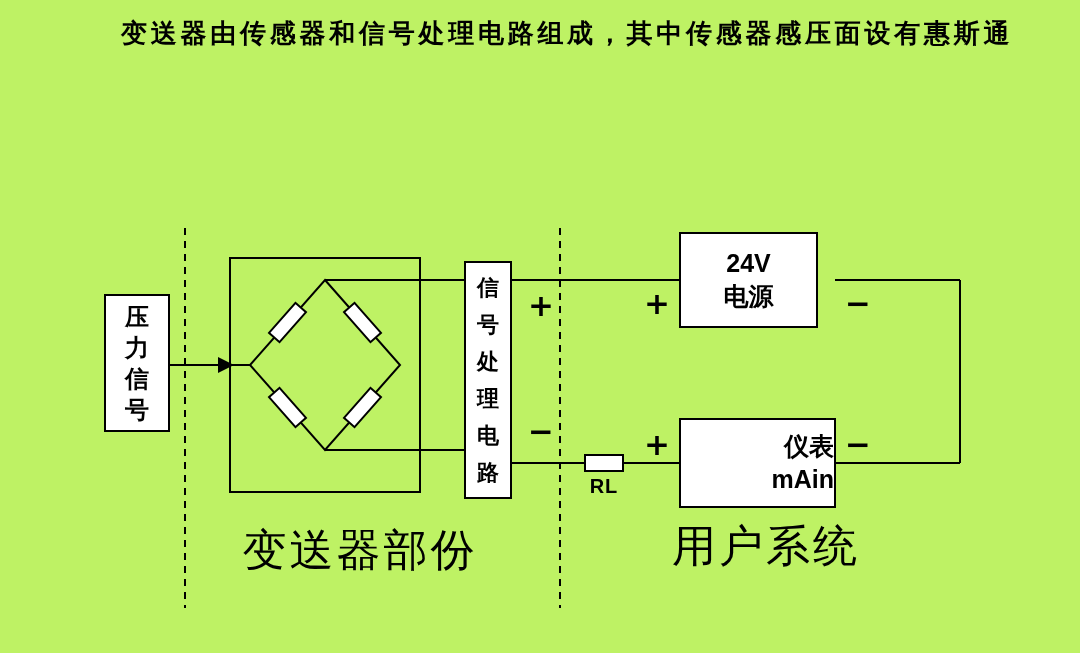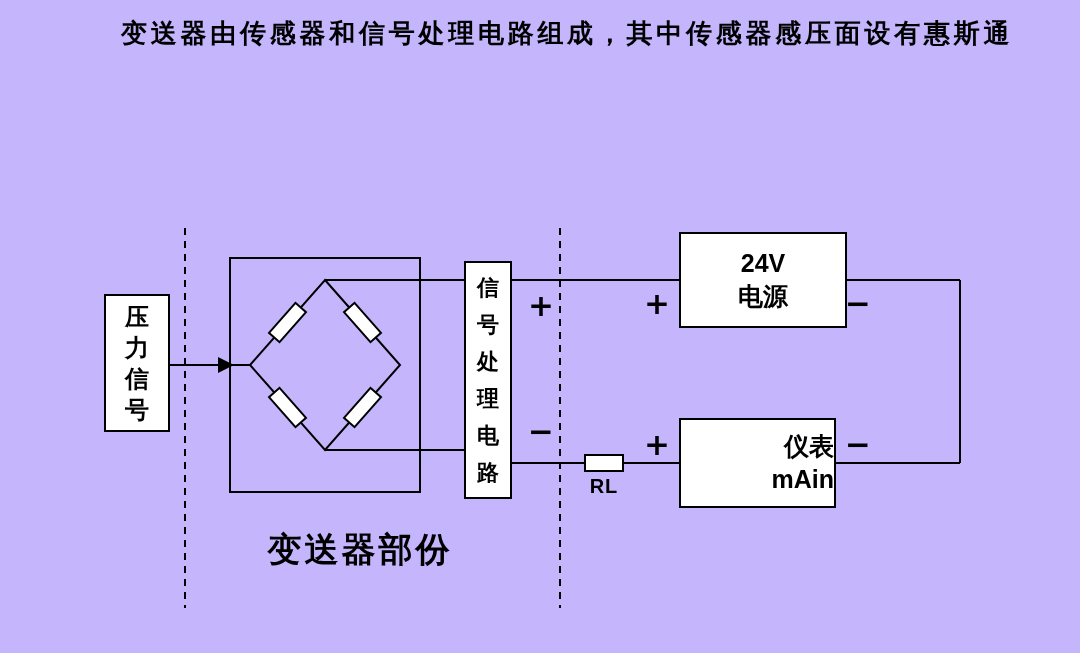--- a/index.html
+++ b/index.html
@@ -2,55 +2,55 @@
 <html><head>
 <meta charset="utf-8">
 <style>
   * { margin:0; padding:0; box-sizing:border-box; }
   html,body { background:#ffffff; }
   body {
     width:1080px; height:653px;
     font-family:"Liberation Sans", sans-serif;
     color:#000;
   }
-  .page { position:relative; width:1080px; height:653px; background:#c4b5fd; overflow:hidden; }
+  .page { position:relative; width:1080px; height:653px; background:#bef264; overflow:hidden; }
 
   
   .intro { position:absolute; left:73px; top:10px; width:937px;
            font-size:26px; font-weight:bold; line-height:46px; letter-spacing:0.5px; }
   .intro .line { white-space:nowrap; }
   .intro .jline { white-space:normal; text-align:justify; text-align-last:justify; }
   .intro .first { text-indent:48px; }
 
   
   svg.wires { position:absolute; left:0; top:0; }
 
   
   .box { position:absolute; background:#ffffff; border:2px solid #000;
          display:flex; flex-direction:column; align-items:center; justify-content:center;
          font-weight:bold; text-align:center; }
   .vbox div { text-align:center; }
   .pressure-box { left:104px; top:294px; width:66px; height:138px; font-size:24px; }
   .pressure-box div { line-height:31px; }
   .signal-box { left:464px; top:261px; width:48px; height:238px; font-size:22px; }
   .signal-box div { line-height:37px; }
-  .power-box { left:679px; top:232px; width:168px; height:96px; font-size:25px; }
+  .power-box { left:679px; top:232px; width:139px; height:96px; font-size:25px; }
   .power-box div { line-height:33px; }
   .meter-box { left:679px; top:418px; width:157px; height:90px; font-size:25px;align-items:flex-end; }
   .meter-box div { line-height:33px; }
 
   
   .sign { position:absolute; transform:translate(-50%,-50%);
           font-size:31px; font-weight:bold; font-family:"DejaVu Sans", sans-serif; }
 
   .rl-label { position:absolute; left:604px; top:486px; transform:translate(-50%,-50%);
               font-size:20px; font-weight:bold; letter-spacing:1px; }
 
   .section-label { position:absolute; transform:translate(-50%,-50%);
-                   font-size:34px; font-weight:bold; letter-spacing:3px;
+                   font-size:44px; font-weight:normal; letter-spacing:3px;
                    font-family:"Liberation Serif", serif; white-space:nowrap; }
   .section-left { left:360px; top:550px; }
   .section-right { left:766px; top:546px; }
 </style>
 </head>
 <body>
 
 <div class="page">
 
   <div class="intro">
@@ -123,14 +123,15 @@
   <span class="sign" style="left:541px; top:305px;">+</span>
   <span class="sign" style="left:541px; top:431px;">−</span>
   <span class="sign" style="left:657px; top:303px;">+</span>
   <span class="sign" style="left:858px; top:303px;">−</span>
   <span class="sign" style="left:657px; top:444px;">+</span>
   <span class="sign" style="left:858px; top:444px;">−</span>
 
   <span class="rl-label">RL</span>
 
   <div class="section-label section-left">变送器部份</div>
+  <div class="section-label section-right">用户系统</div>
 
 </div>
 
 </body></html>

